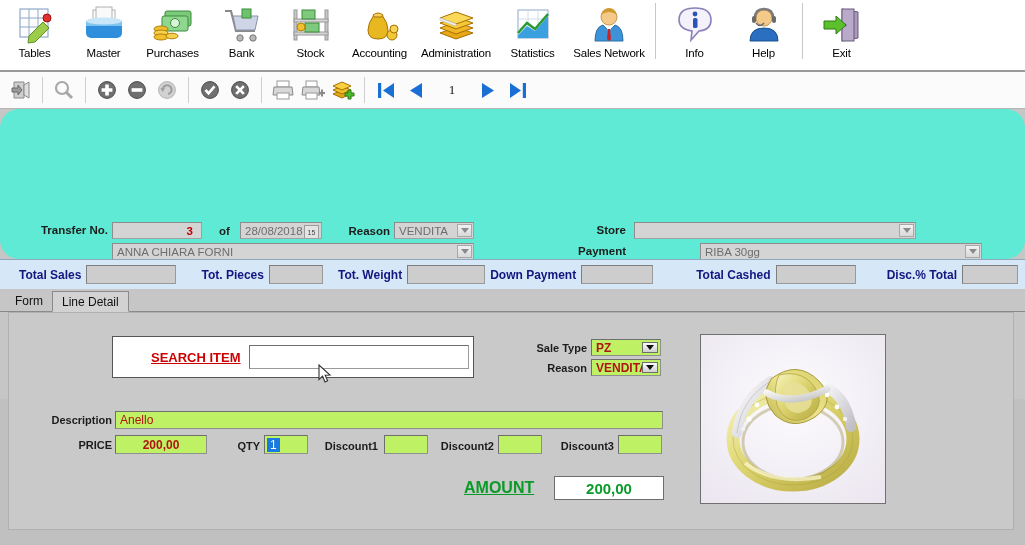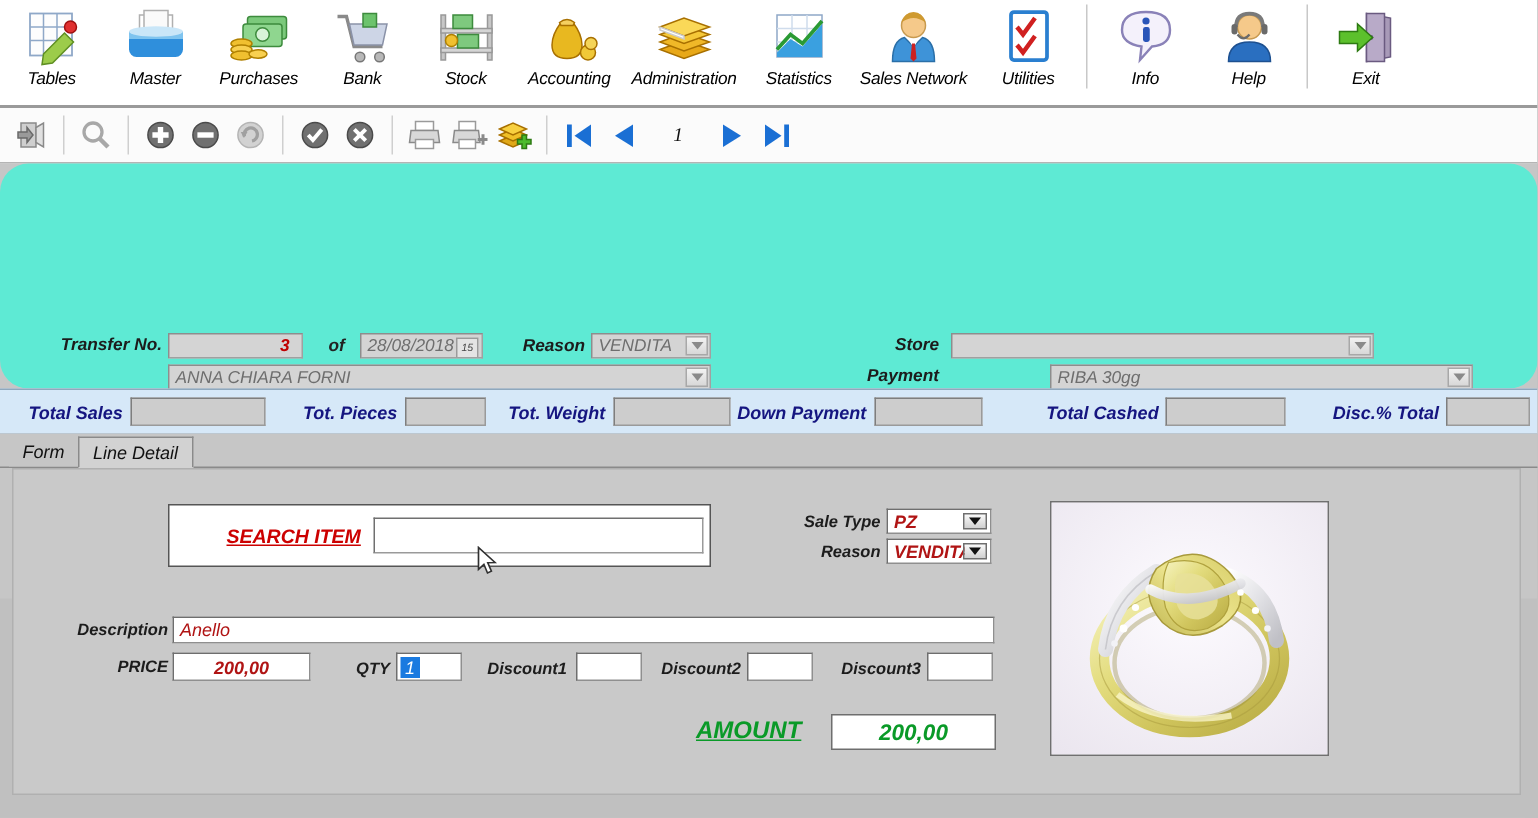--- a/index.html
+++ b/index.html
@@ -2,21 +2,21 @@
 <html><head>
 <meta charset="utf-8">
 <style>
   html, body {
     margin: 0; padding: 0;
     width: 1025px; height: 545px;
     overflow: hidden;
     background: #c0c0c0;
     font-family: "Liberation Sans", sans-serif;
   }
-  #app { position: relative; width: 1025px; height: 399px; background: #c6c6c6; font-style: italic; }
+  #app { position: relative; width: 1025px; height: 399px; background: #c6c6c6; }
 
   
   .main-toolbar {
     position: absolute; left: 0; top: 0; width: 1025px; height: 70px;
     background: #ffffff;
     border-bottom: 2px solid #9a9a9a;
     display: flex; align-items: flex-start;
   }
   .tb-btn {
     width: 69px; height: 68px;
@@ -152,21 +152,21 @@
     margin-left: 8px; width: 220px; height: 24px;
     background: #fff; border: 1px solid #9a9a9a;
     border-top-color: #707070; border-left-color:#707070;
     box-sizing: border-box;
   }
   .sl {
     font-size: 11px; font-weight: bold; color: #1c1c1c;
     text-align: right; white-space: nowrap;
   }
   .vfld {
-    background: #ffffff; border: 1px solid #8f8f8f;
+    background: #bef264; border: 1px solid #8f8f8f;
     border-top-color: #6e6e6e; border-left-color:#6e6e6e;
     font-size: 12px; color: #b01414; box-sizing: border-box;
     display: flex; align-items: center; padding: 0 4px;
     white-space: nowrap; overflow: hidden; font-weight: bold;
   }
   .vfld.plain { color: #b01414; font-weight: normal; }
   .vfld.center { justify-content: center; }
   .vcombo { position: relative; padding-right: 20px; }
   .vcombo-arrow {
     position: absolute; right: 2px; top: 2px; bottom: 2px; width: 16px;
@@ -323,30 +323,20 @@
           <circle cx="22" cy="12" r="8" fill="#f5c98a" stroke="#c89a50"></circle>
           <path d="M14 10 Q16 3 22 3 Q28 3 30 10 Q26 7 22 7 Q18 7 14 10 Z" fill="#cf9a30"></path>
           <path d="M8 36 Q8 22 16 20 L22 26 L28 20 Q36 22 36 36 Z" fill="#3e93d8" stroke="#2a6fa8"></path>
           <path d="M18 20 L22 27 L26 20 L22 23 Z" fill="#fff"></path>
           <path d="M21 24 L23 24 L24 34 L22 36 L20 34 Z" fill="#cc2222"></path>
         </svg>
       </span>
       <span class="tb-lbl">Sales Network</span>
     </div>
 
-    <div class="tb-btn">
-      <span class="tb-ico">
-        <svg width="44" height="40" viewBox="0 0 44 40">
-          <rect x="10" y="3" width="24" height="32" rx="2" fill="#fff" stroke="#2a7fd0" stroke-width="2.5"></rect>
-          <polyline points="14,13 18,18 26,7" fill="none" stroke="#d02020" stroke-width="3"></polyline>
-          <polyline points="14,25 18,30 26,19" fill="none" stroke="#d02020" stroke-width="3"></polyline>
-        </svg>
-      </span>
-      <span class="tb-lbl">Utilities</span>
-    </div>
 
     <div class="tb-sep"></div>
 
     <div class="tb-btn">
       <span class="tb-ico">
         <svg width="44" height="40" viewBox="0 0 44 40">
           <path d="M22 3 Q38 3 38 15 Q38 25 26 26 L18 35 L19 26 Q6 24 6 15 Q6 3 22 3 Z" fill="#f4f1fb" stroke="#8a82b8" stroke-width="1.6"></path>
           <circle cx="22" cy="9" r="2.4" fill="#2a55b8"></circle>
           <rect x="20" y="13" width="4.5" height="10" rx="1.6" fill="#2a55b8"></rect>
         </svg>

